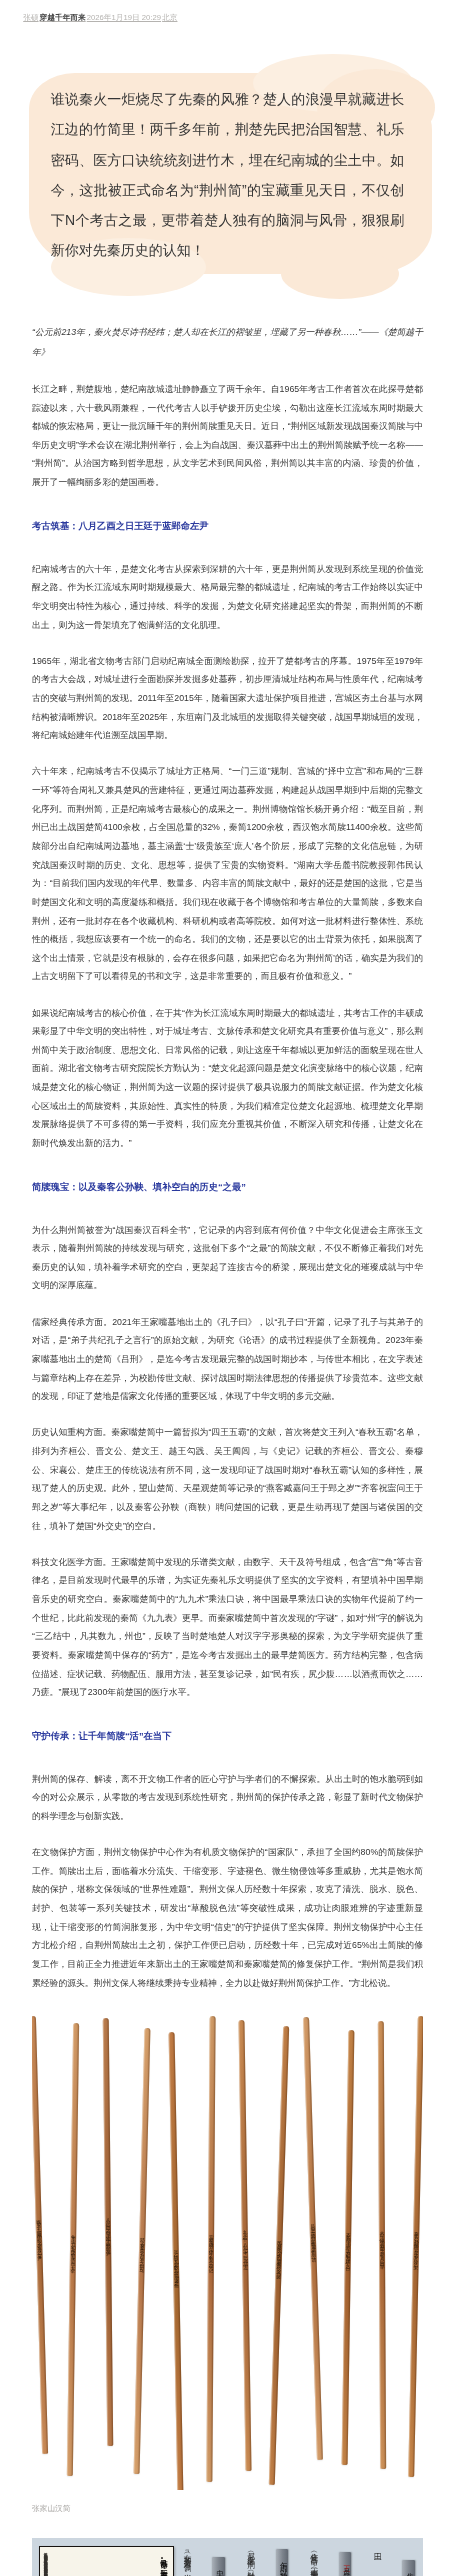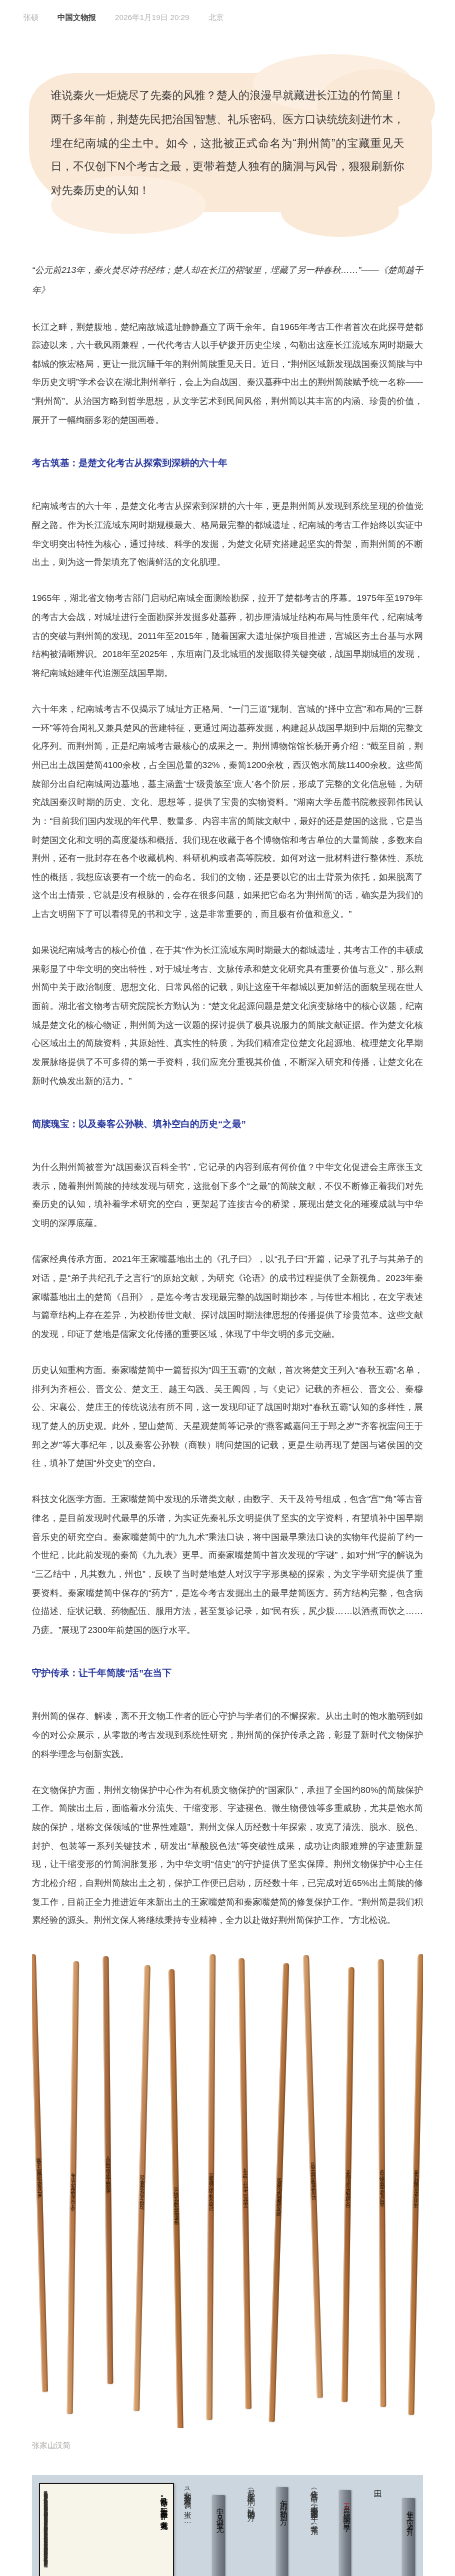--- a/index.html
+++ b/index.html
@@ -16,33 +16,33 @@
     font-family:"Liberation Sans","DejaVu Sans",sans-serif;
     color:var(--body-text);
     overflow-x:hidden;
   }
   .article{padding:13.4px 32px 6.2px;}
   h1.title{
     font-size:12px;line-height:1.5;font-weight:700;color:#141414;
     margin:0 0 10.3px -8.8px;letter-spacing:0.3px;
   }
   .byline{
-    display:flex;gap:19px;
-    font-size:7.7px;color:#b5b3b0;margin-left:-8.8px;
+    display:flex;gap:1px;
+    font-size:7.7px;color:#b5b3b0;margin-left:-8.8px;text-decoration:underline;
   }
   .byline .src{color:#454545;font-weight:700;cursor:pointer;}
   
   .intro-wrap{position:relative;margin:32px -10.3px 3.1px;padding:29px 29px 33px;}
   .blob{position:absolute;background:var(--blob-peach);z-index:0;}
   .blob-main{left:7.2px;right:1px;top:17.5px;bottom:24px;border-radius:46px 77px 62px 82px / 36px 57px 46px 62px;}
   .blob-top{right:20.6px;top:-1px;width:160px;height:58px;border-radius:50%;background:var(--blob-peach-light);}
   .blob-tr{right:-2.1px;top:13.4px;width:118px;height:77px;border-radius:50%;}
   .blob-bl{left:29px;bottom:2.1px;width:155px;height:58px;border-radius:50%;background:var(--blob-peach-light);}
   .blob-br{right:34px;bottom:-1px;width:118px;height:50px;border-radius:50%;}
-  .intro-text{position:relative;z-index:1;margin:0;font-size:11px;line-height:2.15;text-align:justify;}
+  .intro-text{position:relative;z-index:1;margin:0;font-size:14px;line-height:2.15;text-align:justify;}
   
   .para{font-size:8.8px;line-height:2.12;margin:17.5px 0;text-align:justify;}
   .quote-para{margin-top:24px;line-height:2.3;font-style:italic;}
   h2.section-heading{
     font-size:9.3px;line-height:1.6;font-weight:700;
     color:var(--heading-blue);margin:27px 0 26px;
   }
   
   figure.fig{margin:24px 0 0;padding:0;}
   .figcap{text-align:left;color:var(--caption-gray);font-size:7.7px;margin:13.4px 0 18.5px;}
@@ -89,37 +89,37 @@
     box-shadow:0.5px 0.5px 1.5px rgba(0,0,0,.28);overflow:hidden;
   }
   .red{color:#b31d1d;}
 </style>
 </head>
 <body>
 
 <div class="article">
   <div class="byline">
     <span>张硕</span>
-    <span class="src">中国文物报</span>
+    <span class="src">穿越千年而来</span>
     <span>2026年1月19日 20:29</span>
     <span>北京</span>
   </div>
 
   <div id="article-body">
       <div class="intro-wrap">
         <div class="blob blob-main"></div>
         <div class="blob blob-top"></div>
         <div class="blob blob-tr"></div>
         <div class="blob blob-bl"></div>
         <div class="blob blob-br"></div>
         <p class="intro-text">谁说秦火一炬烧尽了先秦的风雅？楚人的浪漫早就藏进长江边的竹简里！两千多年前，荆楚先民把治国智慧、礼乐密码、医方口诀统统刻进竹木，埋在纪南城的尘土中。如今，这批被正式命名为“荆州简”的宝藏重见天日，不仅创下N个考古之最，更带着楚人独有的脑洞与风骨，狠狠刷新你对先秦历史的认知！</p>
       </div>
       <p class="para quote-para">“公元前213年，秦火焚尽诗书经纬；楚人却在长江的褶皱里，埋藏了另一种春秋……”——《楚简越千年》</p>
       <p class="para">长江之畔，荆楚腹地，楚纪南故城遗址静静矗立了两千余年。自1965年考古工作者首次在此探寻楚都踪迹以来，六十载风雨兼程，一代代考古人以手铲拨开历史尘埃，勾勒出这座长江流域东周时期最大都城的恢宏格局，更让一批沉睡千年的荆州简牍重见天日。近日，“荆州区域新发现战国秦汉简牍与中华历史文明”学术会议在湖北荆州举行，会上为自战国、秦汉墓葬中出土的荆州简牍赋予统一名称——“荆州简”。从治国方略到哲学思想，从文学艺术到民间风俗，荆州简以其丰富的内涵、珍贵的价值，展开了一幅绚丽多彩的楚国画卷。</p>
-      <h2 class="section-heading">考古筑基：是楚文化考古从探索到深耕的六十年</h2>
+      <h2 class="section-heading">考古筑基：八月乙酉之日王廷于蓝郢命左尹</h2>
       <p class="para">纪南城考古的六十年，是楚文化考古从探索到深耕的六十年，更是荆州简从发现到系统呈现的价值觉醒之路。作为长江流域东周时期规模最大、格局最完整的都城遗址，纪南城的考古工作始终以实证中华文明突出特性为核心，通过持续、科学的发掘，为楚文化研究搭建起坚实的骨架，而荆州简的不断出土，则为这一骨架填充了饱满鲜活的文化肌理。</p>
       <p class="para">1965年，湖北省文物考古部门启动纪南城全面测绘勘探，拉开了楚都考古的序幕。1975年至1979年的考古大会战，对城址进行全面勘探并发掘多处墓葬，初步厘清城址结构布局与性质年代，纪南城考古的突破与荆州简的发现。2011年至2015年，随着国家大遗址保护项目推进，宫城区夯土台基与水网结构被清晰辨识。2018年至2025年，东垣南门及北城垣的发掘取得关键突破，战国早期城垣的发现，将纪南城始建年代追溯至战国早期。</p>
       <p class="para">六十年来，纪南城考古不仅揭示了城址方正格局、“一门三道”规制、宫城的“择中立宫”和布局的“三群一环”等符合周礼又兼具楚风的营建特征，更通过周边墓葬发掘，构建起从战国早期到中后期的完整文化序列。而荆州简，正是纪南城考古最核心的成果之一。荆州博物馆馆长杨开勇介绍：“截至目前，荆州已出土战国楚简4100余枚，占全国总量的32%，秦简1200余枚，西汉饱水简牍11400余枚。这些简牍部分出自纪南城周边墓地，墓主涵盖‘士’级贵族至‘庶人’各个阶层，形成了完整的文化信息链，为研究战国秦汉时期的历史、文化、思想等，提供了宝贵的实物资料。”湖南大学岳麓书院教授郭伟民认为：“目前我们国内发现的年代早、数量多、内容丰富的简牍文献中，最好的还是楚国的这批，它是当时楚国文化和文明的高度凝练和概括。我们现在收藏于各个博物馆和考古单位的大量简牍，多数来自荆州，还有一批封存在各个收藏机构、科研机构或者高等院校。如何对这一批材料进行整体性、系统性的概括，我想应该要有一个统一的命名。我们的文物，还是要以它的出土背景为依托，如果脱离了这个出土情景，它就是没有根脉的，会存在很多问题，如果把它命名为‘荆州简’的话，确实是为我们的上古文明留下了可以看得见的书和文字，这是非常重要的，而且极有价值和意义。”</p>
       <p class="para">如果说纪南城考古的核心价值，在于其“作为长江流域东周时期最大的都城遗址，其考古工作的丰硕成果彰显了中华文明的突出特性，对于城址考古、文脉传承和楚文化研究具有重要价值与意义”，那么荆州简中关于政治制度、思想文化、日常风俗的记载，则让这座千年都城以更加鲜活的面貌呈现在世人面前。湖北省文物考古研究院院长方勤认为：“楚文化起源问题是楚文化演变脉络中的核心议题，纪南城是楚文化的核心物证，荆州简为这一议题的探讨提供了极具说服力的简牍文献证据。作为楚文化核心区域出土的简牍资料，其原始性、真实性的特质，为我们精准定位楚文化起源地、梳理楚文化早期发展脉络提供了不可多得的第一手资料，我们应充分重视其价值，不断深入研究和传播，让楚文化在新时代焕发出新的活力。”</p>
       <h2 class="section-heading">简牍瑰宝：以及秦客公孙鞅、填补空白的历史“之最”</h2>
       <p class="para">为什么荆州简被誉为“战国秦汉百科全书”，它记录的内容到底有何价值？中华文化促进会主席张玉文表示，随着荆州简牍的持续发现与研究，这批创下多个“之最”的简牍文献，不仅不断修正着我们对先秦历史的认知，填补着学术研究的空白，更架起了连接古今的桥梁，展现出楚文化的璀璨成就与中华文明的深厚底蕴。</p>
       <p class="para">儒家经典传承方面。2021年王家嘴墓地出土的《孔子曰》，以“孔子曰”开篇，记录了孔子与其弟子的对话，是“弟子共纪孔子之言行”的原始文献，为研究《论语》的成书过程提供了全新视角。2023年秦家嘴墓地出土的楚简《吕刑》，是迄今考古发现最完整的战国时期抄本，与传世本相比，在文字表述与篇章结构上存在差异，为校勘传世文献、探讨战国时期法律思想的传播提供了珍贵范本。这些文献的发现，印证了楚地是儒家文化传播的重要区域，体现了中华文明的多元交融。</p>
       <p class="para">历史认知重构方面。秦家嘴楚简中一篇暂拟为“四王五霸”的文献，首次将楚文王列入“春秋五霸”名单，排列为齐桓公、晋文公、楚文王、越王勾践、吴王阖闾，与《史记》记载的齐桓公、晋文公、秦穆公、宋襄公、楚庄王的传统说法有所不同，这一发现印证了战国时期对“春秋五霸”认知的多样性，展现了楚人的历史观。此外，望山楚简、天星观楚简等记录的“燕客臧嘉问王于郢之岁”“齐客祝寍问王于郢之岁”等大事纪年，以及秦客公孙鞅（商鞅）聘问楚国的记载，更是生动再现了楚国与诸侯国的交往，填补了楚国“外交史”的空白。</p>
       <p class="para">科技文化医学方面。王家嘴楚简中发现的乐谱类文献，由数字、天干及符号组成，包含“宫”“角”等古音律名，是目前发现时代最早的乐谱，为实证先秦礼乐文明提供了坚实的文字资料，有望填补中国早期音乐史的研究空白。秦家嘴楚简中的“九九术”乘法口诀，将中国最早乘法口诀的实物年代提前了约一个世纪，比此前发现的秦简《九九表》更早。而秦家嘴楚简中首次发现的“字谜”，如对“州”字的解说为“三乙结中，凡其数九，州也”，反映了当时楚地楚人对汉字字形奥秘的探索，为文字学研究提供了重要资料。秦家嘴楚简中保存的“药方”，是迄今考古发掘出土的最早楚简医方。药方结构完整，包含病位描述、症状记载、药物配伍、服用方法，甚至复诊记录，如“民有疾，尻少腹……以酒煮而饮之……乃瘥。”展现了2300年前楚国的医疗水平。</p>
       <h2 class="section-heading">守护传承：让千年简牍“活”在当下</h2>

